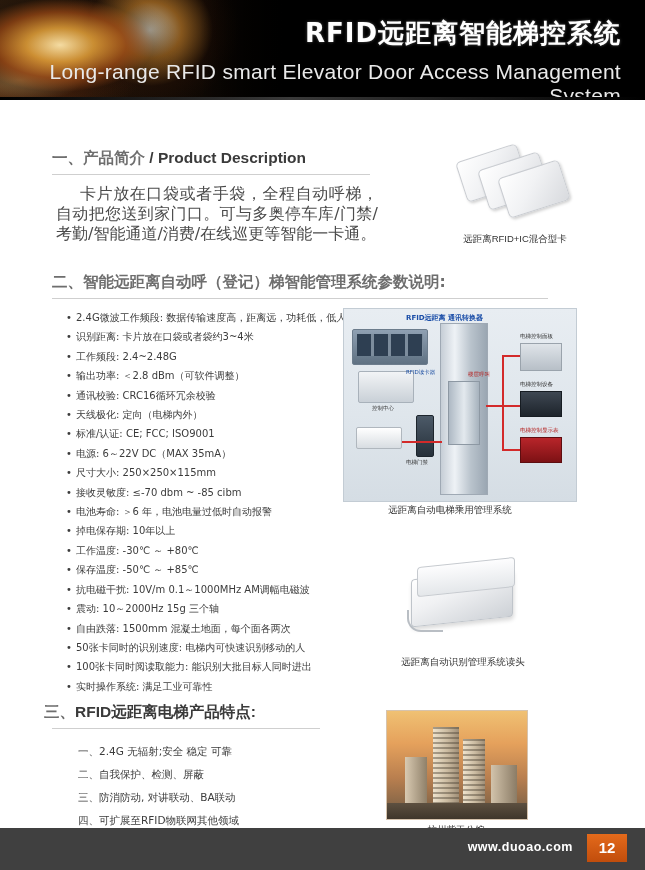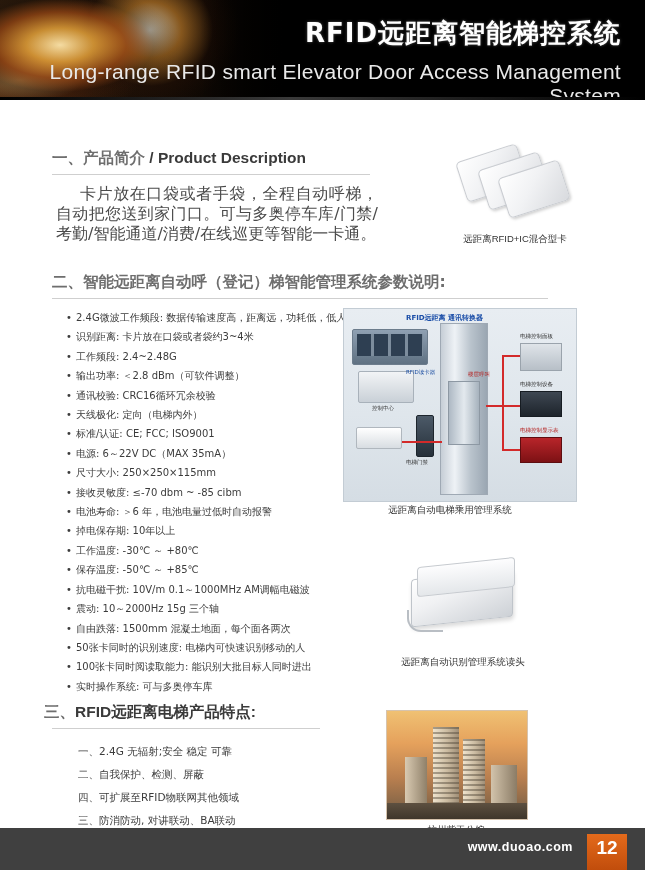--- a/index.html
+++ b/index.html
@@ -396,24 +396,24 @@
     font-size: 12.5px;
     font-weight: bold;
     letter-spacing: 0.5px;
     font-family: "Liberation Sans", sans-serif;
   }
   .footer-page {
     position: absolute;
     right: 18px;
     top: 6px;
     width: 40px;
-    height: 36px;
+    height: 28px;
     background: linear-gradient(180deg, #e46a1b 0%, #c14d0c 100%);
     color: #ffffff;
-    font-size: 19px;
+    font-size: 15px;
     font-weight: bold;
     text-align: center;
     line-height: 28px;
     font-family: "Liberation Sans", sans-serif;
   }
 </style>
 </head>
 <body>
 
 <div class="banner">
@@ -456,21 +456,21 @@
     <li>接收灵敏度: ≤-70 dbm ~ -85 cibm</li>
     <li>电池寿命: ＞6 年，电池电量过低时自动报警</li>
     <li>掉电保存期: 10年以上</li>
     <li>工作温度: -30℃ ～ +80℃</li>
     <li>保存温度: -50℃ ～ +85℃</li>
     <li>抗电磁干扰: 10V/m 0.1～1000MHz AM调幅电磁波</li>
     <li>震动: 10～2000Hz 15g 三个轴</li>
     <li>自由跌落: 1500mm 混凝土地面，每个面各两次</li>
     <li>50张卡同时的识别速度: 电梯内可快速识别移动的人</li>
     <li>100张卡同时阅读取能力: 能识别大批目标人同时进出</li>
-    <li>实时操作系统: 可与多奥停车库</li>
+    <li>实时操作系统: 满足工业可靠性</li>
   </ul>
 
   <div class="diagram">
     <div class="dg-title">RFID远距离 通讯转换器</div>
     <div class="dg-shaft"></div>
     <div class="dg-door"></div>
     <div class="dg-monitors"></div>
     <div class="dg-pc"></div>
     <div class="dg-box1"></div>
     <div class="dg-reader"></div>
@@ -501,22 +501,22 @@
   <div class="caption" id="cap-reader">远距离自动识别管理系统读头</div>
 
   <div class="section-head" id="sec3-head">
     <span class="num">三、</span><span class="en">RFID远距离电梯产品特点:</span>
   </div>
   <div class="rule" id="sec3-rule"></div>
 
   <ul class="feature-list">
     <li>一、2.4G 无辐射;安全 稳定 可靠</li>
     <li>二、自我保护、检测、屏蔽</li>
+    <li>三、防消防动, 对讲联动、BA联动</li>
     <li>四、可扩展至RFID物联网其他领域</li>
-    <li>三、防消防动, 对讲联动、BA联动</li>
     <li>五、高科技;高性能;高性价比</li>
   </ul>
 
   <div class="building-photo">
     <div class="tower t3"></div>
     <div class="tower t1"></div>
     <div class="tower t2"></div>
     <div class="tower t4"></div>
     <div class="win" style="left:46px; top:16px; width:26px; height:92px;"></div>
     <div class="win" style="left:76px; top:28px; width:22px; height:80px;"></div>

